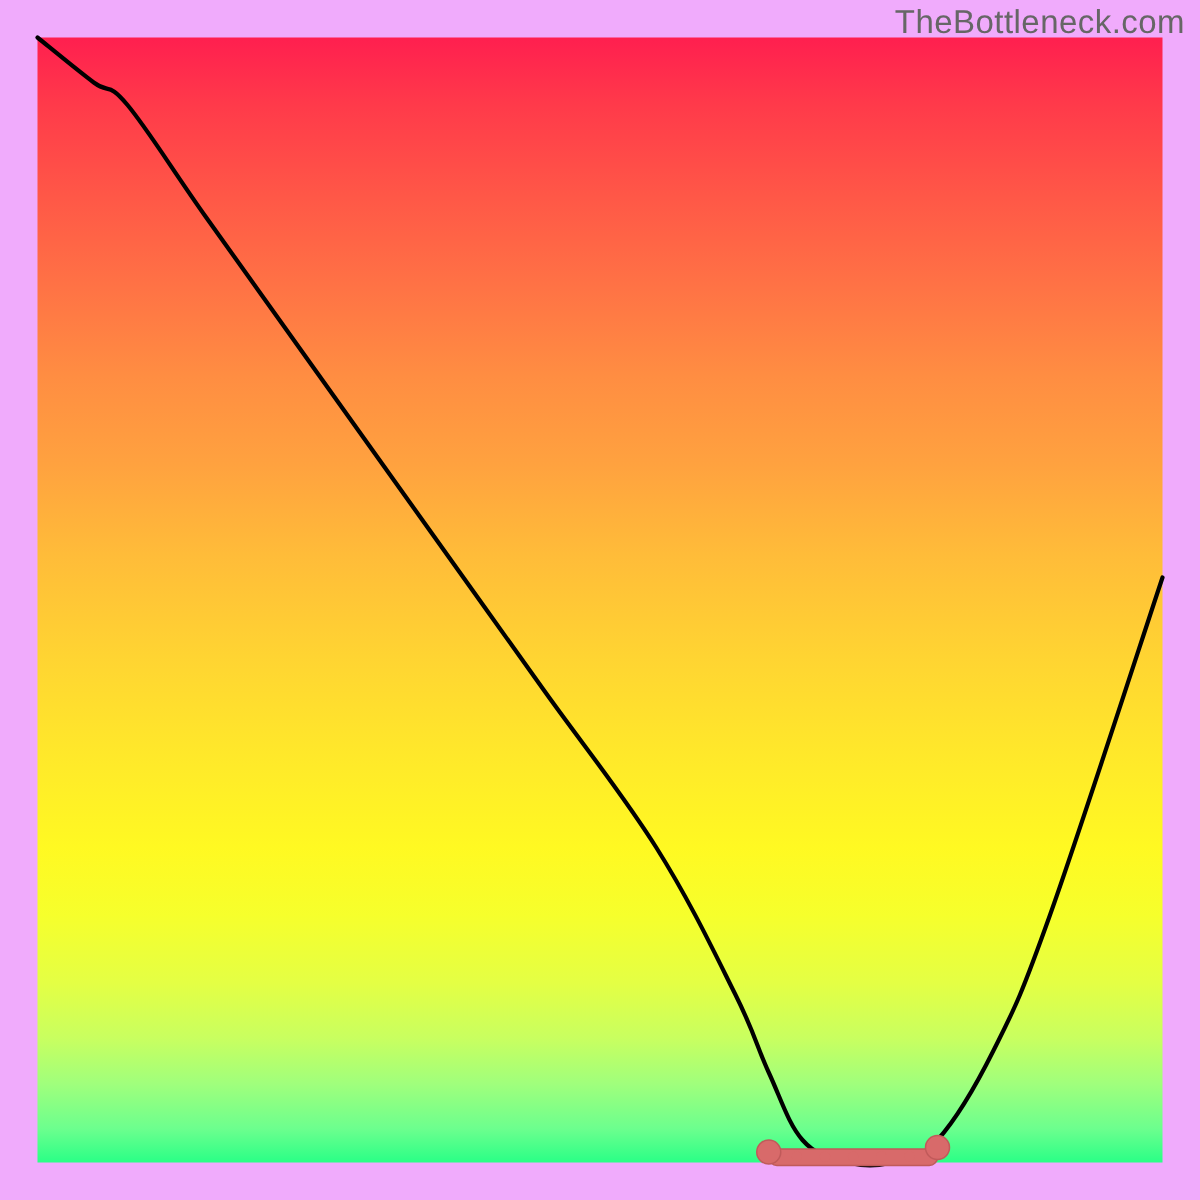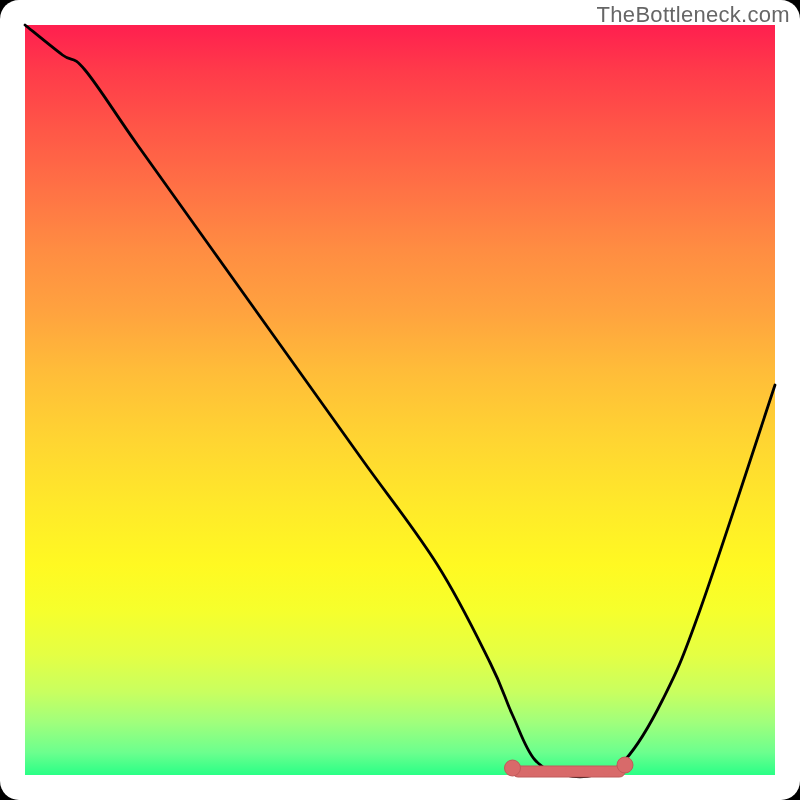--- a/index.html
+++ b/index.html
@@ -1,22 +1,21 @@
 <!DOCTYPE html>
 <html><head>
 <meta charset="utf-8">
 <style>
   * { margin: 0; padding: 0; box-sizing: border-box; }
   html, body { width: 800px; height: 800px; overflow: hidden; background: #000; }
   .frame {
     width: 800px;
     height: 800px;
-    background: #ffffff;
+    background: #f0abfc;
     position: relative;
-    border-radius: 19px;
   }
   .watermark {
     position: absolute;
     top: 2px;
     right: 10px;
     color: #666;
     font-family: Arial, Helvetica, sans-serif;
     font-size: 22px;
     font-weight: 500;
     letter-spacing: 0.3px;

